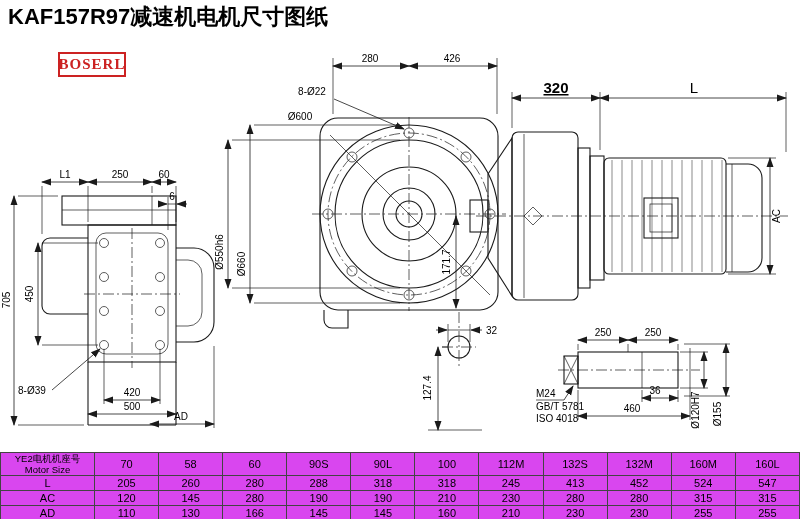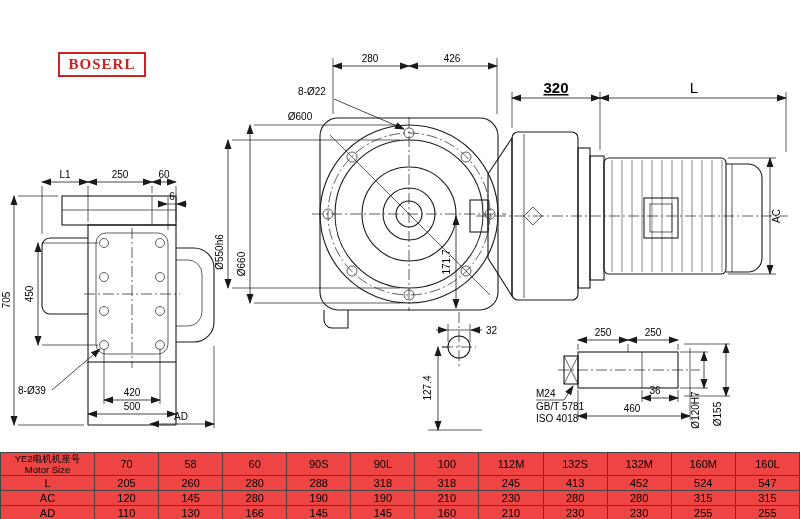--- a/index.html
+++ b/index.html
@@ -1,43 +1,44 @@
 <!DOCTYPE html>
 <html><head>
 <meta charset="utf-8">
 <style>
   *{margin:0;padding:0;box-sizing:border-box}
   html,body{background:#fff}
   body{width:800px;height:519px;overflow:hidden;font-family:"Liberation Sans",sans-serif}
   #page{position:relative;width:800px;height:519px;background:#fff;overflow:hidden}
   #title{position:absolute;left:8px;top:2px;font-size:22px;font-weight:bold;color:#000;white-space:nowrap}
-  #logo{position:absolute;left:58px;top:52px;width:88px;height:25px;border:2px solid #c22;color:#c22;
+  #logo{position:absolute;left:58px;top:52px;width:68px;height:25px;border:2px solid #c22;color:#c22;
         font:bold 15px "Liberation Serif",serif;display:flex;align-items:center;justify-content:center;letter-spacing:1px}
   svg.draw{position:absolute;left:0;top:0}
   .o{fill:none;stroke:#1a1a1a;stroke-width:1.1}
   .t{fill:none;stroke:#1a1a1a;stroke-width:0.7}
   .f{fill:none;stroke:#3a3a3a;stroke-width:0.6}
   .cl{fill:none;stroke:#1a1a1a;stroke-width:0.7;stroke-dasharray:11 3 2 3}
   .dim{fill:none;stroke:#1a1a1a;stroke-width:0.8;marker-start:url(#arr);marker-end:url(#arr)}
   .dime{fill:none;stroke:#1a1a1a;stroke-width:0.8;marker-end:url(#arr)}
   text.d{font:10px "Liberation Sans",sans-serif;fill:#000}
   text.dbig{font:15px "Liberation Sans",sans-serif;fill:#000}
   text.b{font-weight:bold;text-decoration:underline}
   #tablewrap{position:absolute;left:0;top:452px;width:800px;height:67px;overflow:hidden;background:#fff}
   table{border-collapse:collapse;table-layout:fixed;width:800px;font:11px "Liberation Sans",sans-serif;color:#000}
-  th,td{border:1px solid #444;text-align:center;vertical-align:middle;font-weight:normal;padding:0;height:15px;line-height:14px;background:#ef4444}
+  th,td{border:1px solid #444;text-align:center;vertical-align:middle;font-weight:normal;padding:0;height:15px;line-height:14px;background:#d946ef}
   tr.hrow th{height:22px}
   th.hd div{font-size:9.5px;line-height:11px}
   col.c0{width:94px}
 </style>
 </head>
 <body>
 
 <div id="page">
 
+  <div id="title">KAF157R97减速机电机尺寸图纸</div>
   <div id="logo">BOSERL</div>
 
   <svg class="draw" width="800" height="452" viewBox="0 0 800 452">
     <defs>
       <marker id="arr" viewBox="0 0 10 10" refX="9" refY="5" markerWidth="10" markerHeight="10" orient="auto-start-reverse" markerUnits="userSpaceOnUse">
         <path d="M0,1.5 L10,5 L0,8.5 Z" fill="#1a1a1a"></path>
       </marker>
     </defs>
 
     <g>

